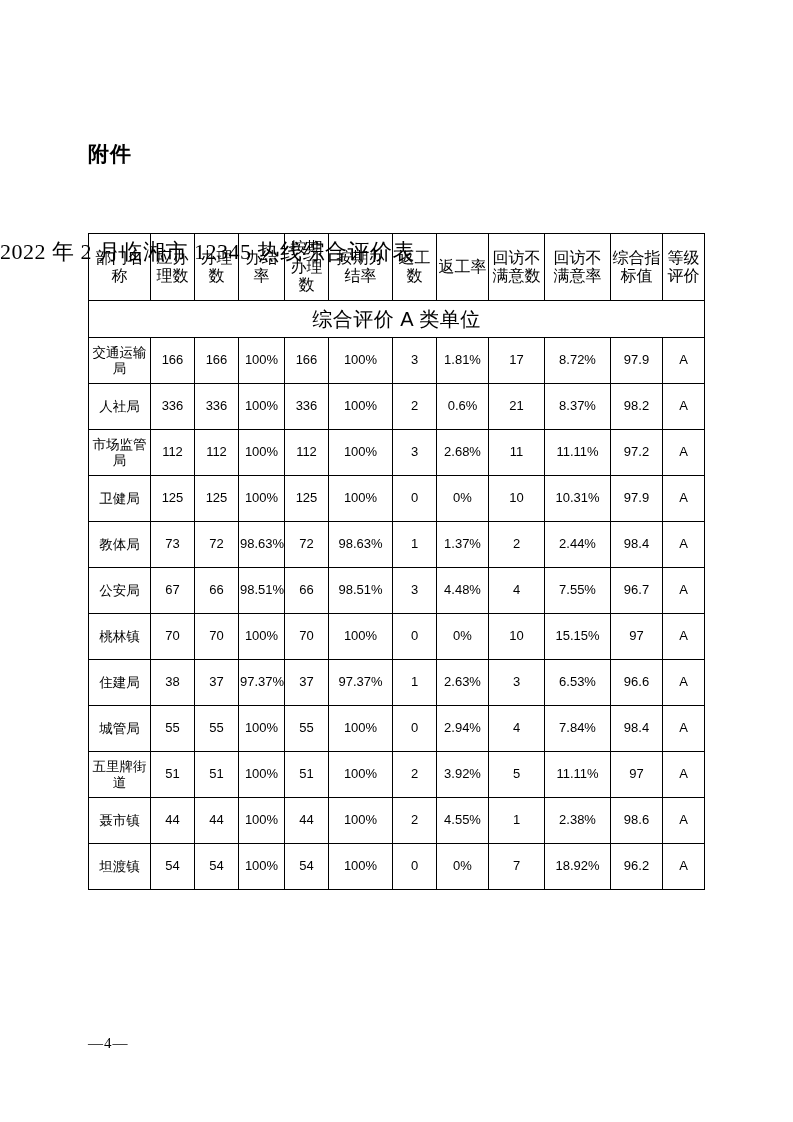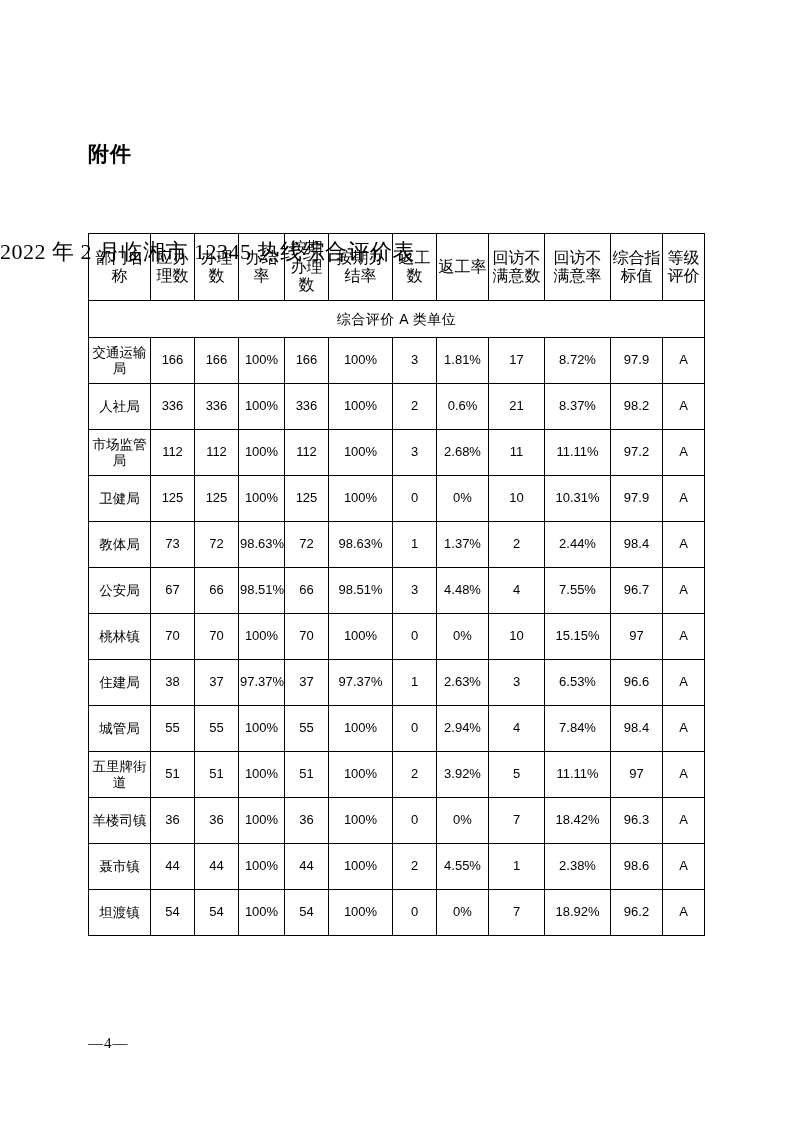--- a/index.html
+++ b/index.html
@@ -60,21 +60,21 @@
     line-height: 1.15;
     font-weight: normal;
   }
   table.main-table thead td {
     height: 62px;
     font-size: 16px;
     font-family: "Liberation Sans", "DejaVu Sans", sans-serif;
   }
   .section-row td {
     height: 32px;
-    font-size: 14px;
+    font-size: 20px;
     font-weight: 600;
     letter-spacing: 0.5px;
   }
   .data-row td {
     height: 41px;
   }
   .col-name { width: 62px; }
   .col-num  { width: 44px; }
   .col-rate { width: 46px; }
   .col-num2 { width: 44px; }
@@ -276,34 +276,20 @@
         <td>51</td>
         <td>100%</td>
         <td>2</td>
         <td>3.92%</td>
         <td>5</td>
         <td>11.11%</td>
         <td>97</td>
         <td>A</td>
       </tr>
       <tr class="data-row">
-        <td class="dept-name">羊楼司镇</td>
-        <td>36</td>
-        <td>36</td>
-        <td>100%</td>
-        <td>36</td>
-        <td>100%</td>
-        <td>0</td>
-        <td>0%</td>
-        <td>7</td>
-        <td>18.42%</td>
-        <td>96.3</td>
-        <td>A</td>
-      </tr>
-      <tr class="data-row">
         <td class="dept-name">聂市镇</td>
         <td>44</td>
         <td>44</td>
         <td>100%</td>
         <td>44</td>
         <td>100%</td>
         <td>2</td>
         <td>4.55%</td>
         <td>1</td>
         <td>2.38%</td>

